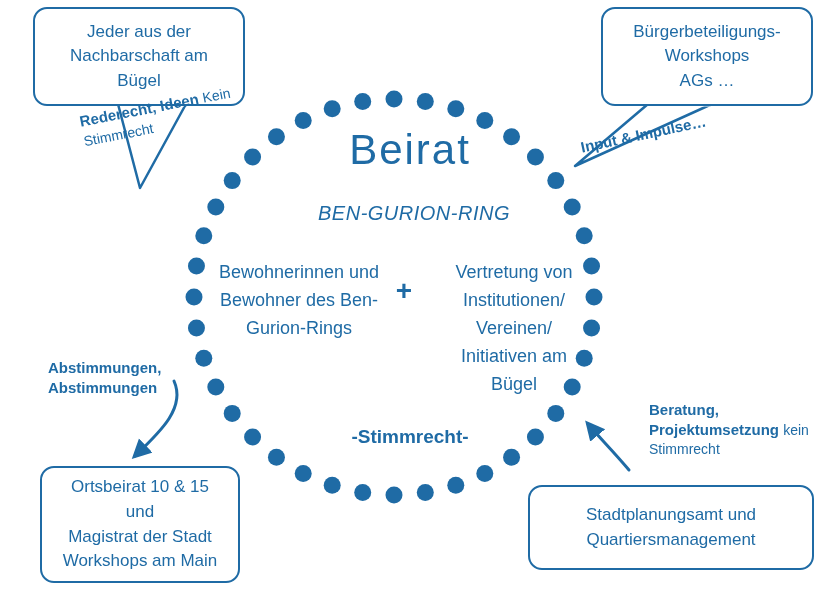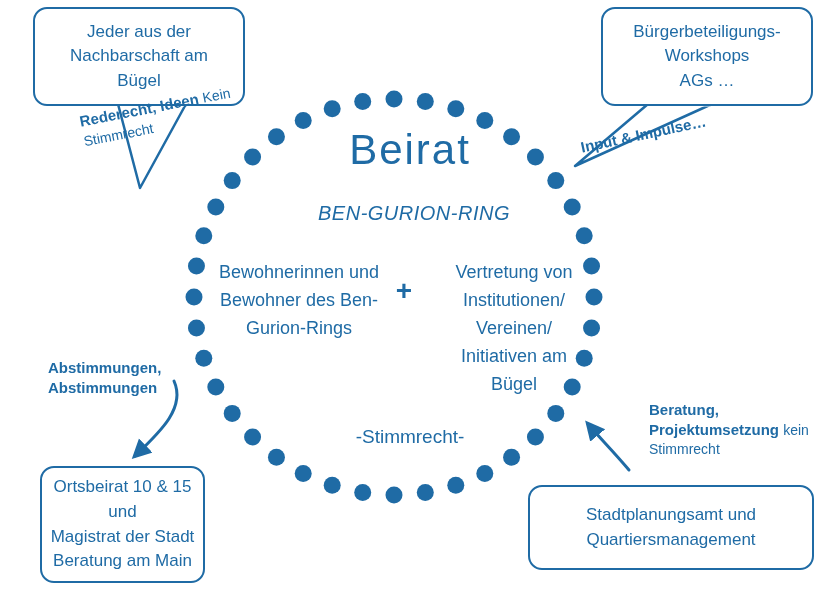--- a/index.html
+++ b/index.html
@@ -40,21 +40,21 @@
     justify-content: center;
     text-align: left;
     font-size: 17px;
     line-height: 1.45;
     padding: 8px 10px;
   }
   .box .ln { display: block; white-space: nowrap; }
 
   #box-neighborhood { left: 33px; top: 7px; width: 212px; height: 99px; }
   #box-workshops { left: 601px; top: 7px; width: 212px; height: 99px; }
-  #box-ortsbeirat { left: 40px; top: 466px; width: 165px; height: 117px; }
+  #box-ortsbeirat { left: 40px; top: 466px; width: 200px; height: 117px; }
   #box-stadtplanung { left: 528px; top: 485px; width: 286px; height: 85px; }
 
   .label {
     position: absolute;
     font-weight: bold;
     color: #1f6ba5;
     line-height: 1.3;
   }
   #lbl-rederecht {
     left: 78px; top: 112px; width: 160px;
@@ -113,20 +113,21 @@
     line-height: 1.55;
   }
   #plus-sign {
     left: 389px; top: 275px; width: 30px;
     font-size: 28px;
     font-weight: bold;
   }
   #stimmrecht {
     left: 300px; top: 426px; width: 220px;
     font-size: 19px;
+    font-weight: bold;
   }
 </style>
 </head>
 <body>
 
 <div id="stage">
 
   <svg class="svg-layer" viewBox="0 0 820 600">
     <defs>
       <marker id="arrowhead" markerWidth="7" markerHeight="7" refX="5" refY="3.2" orient="auto">
@@ -220,21 +221,21 @@
   <div class="box" id="box-workshops">
     <span class="ln">Bürgerbeteiligungs-</span>
     <span class="ln">Workshops</span>
     <span class="ln">AGs …</span>
   </div>
 
   <div class="box" id="box-ortsbeirat">
     <span class="ln">Ortsbeirat 10 &amp; 15</span>
     <span class="ln">und</span>
     <span class="ln">Magistrat der Stadt</span>
-    <span class="ln">Beratung am Main</span>
+    <span class="ln">Workshops am Main</span>
   </div>
 
   <div class="box" id="box-stadtplanung">
     <span class="ln">Stadtplanungsamt und</span>
     <span class="ln">Quartiersmanagement</span>
   </div>
 
   <div class="label" id="lbl-rederecht">
     <span class="ln">Rederecht, Ideen</span>
     <span class="ln sub">Kein Stimmrecht</span>

